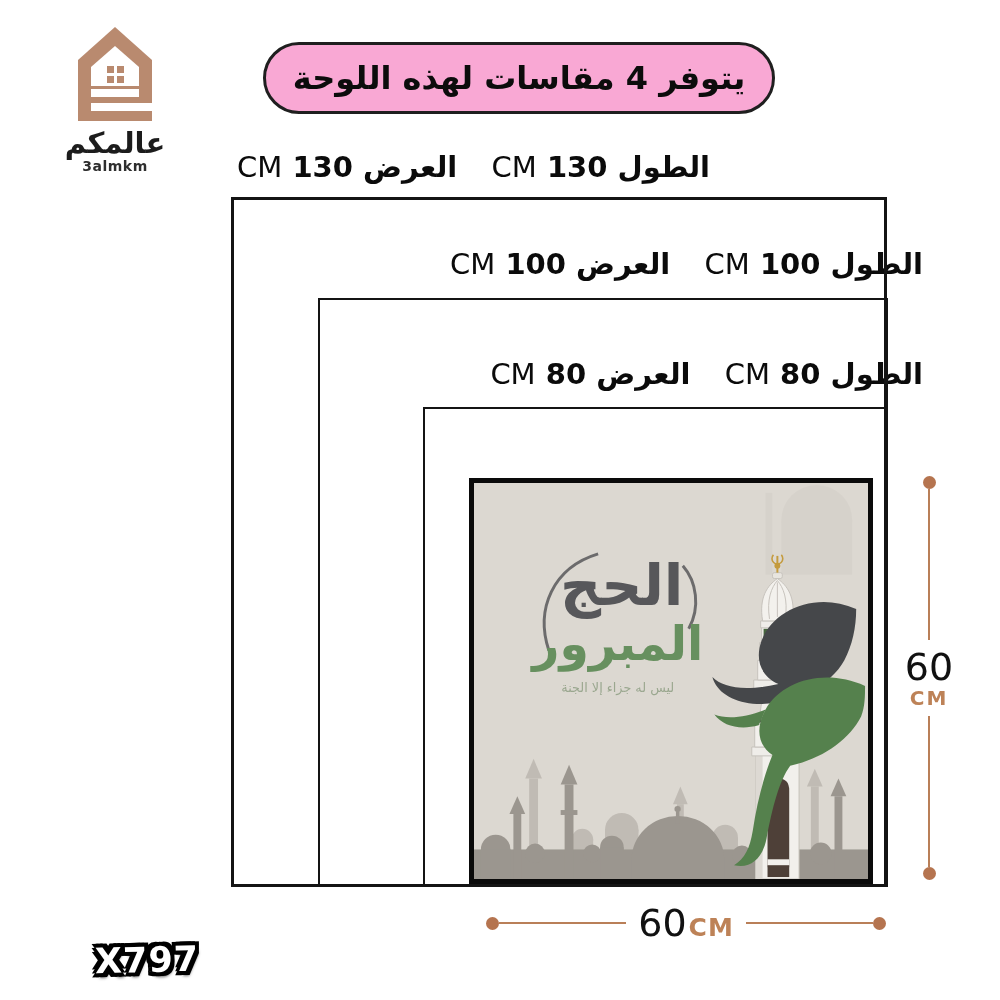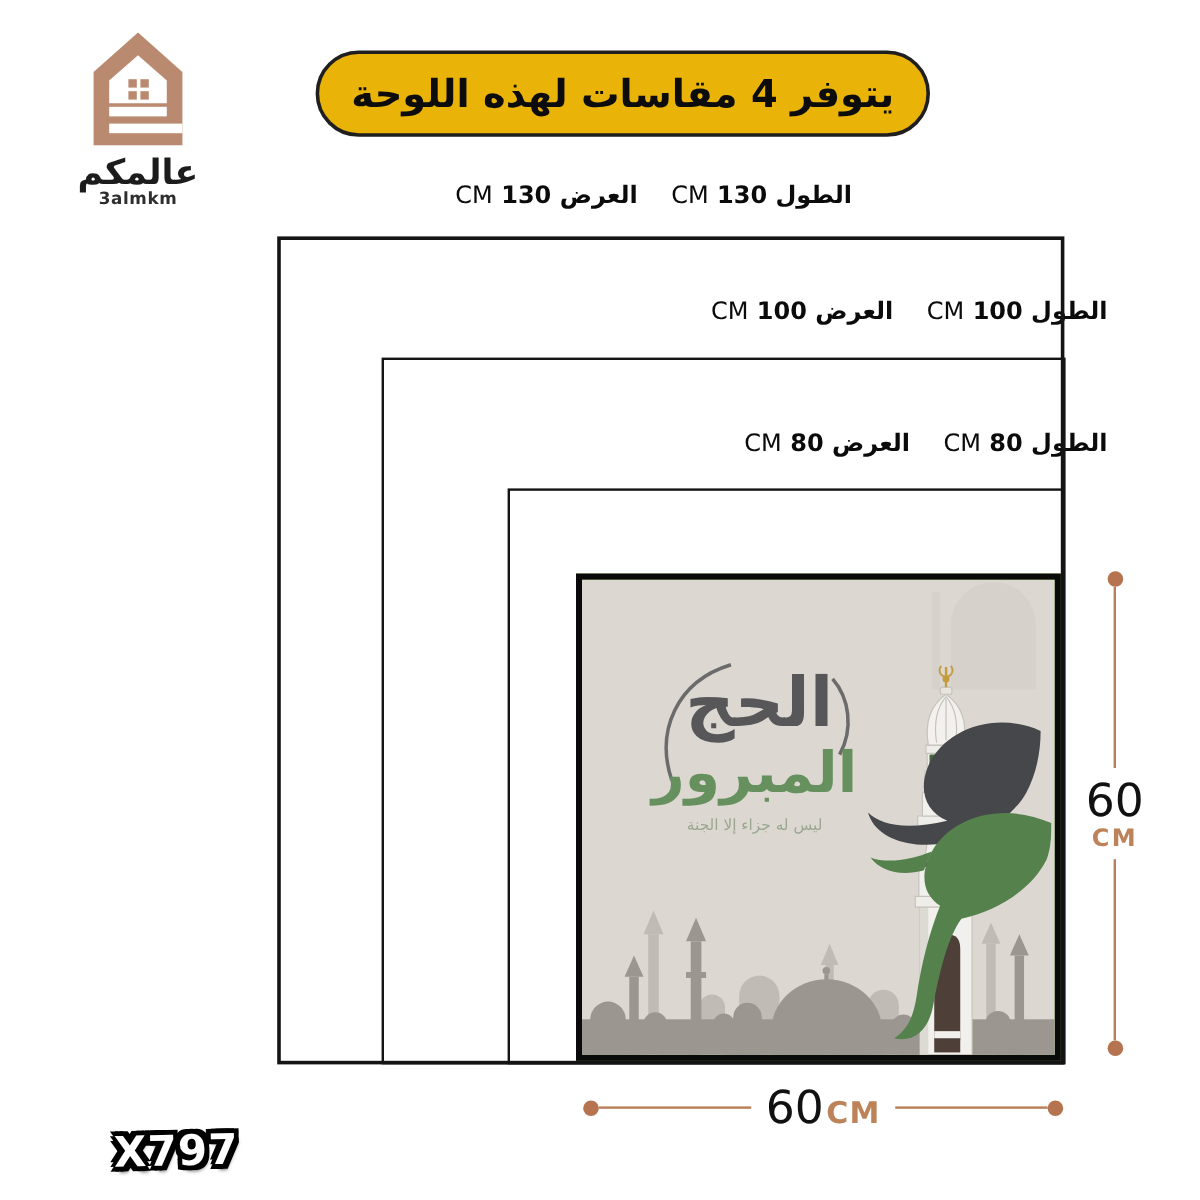--- a/index.html
+++ b/index.html
@@ -12,47 +12,47 @@
 
   
   .logo{left:50px;top:26px;width:130px;text-align:center;}
   .logo svg{display:block;margin:0 auto;}
   .brand-ar{font-size:29px;font-weight:700;color:#1c1c1c;line-height:1.05;margin-top:6px;}
   .brand-en{font-size:14px;font-weight:600;color:#2e2e2e;letter-spacing:.5px;margin-top:0;}
 
   
   .banner{
     left:263px;top:42px;width:506px;height:66px;
-    background:#eab308;border:3px solid #1f1f1f;border-radius:38px;
+    background:#f9a8d4;border:3px solid #1f1f1f;border-radius:38px;
     display:flex;align-items:center;justify-content:center;
     font-size:32px;font-weight:700;color:#0c0c0c;direction:rtl;
   }
 
   
   .sq{background:transparent;}
   .sq-130{left:231px;top:197px;width:650px;height:684px;border:3px solid #141414;}
   .sq-100{left:318px;top:298px;width:566px;height:585px;border:2px solid #141414;}
   .sq-80 {left:423px;top:407px;width:460px;height:476px;border:2px solid #141414;}
 
   
   .size-label{
-    direction:rtl;text-align:right;font-size:20px;color:#0b0b0b;
+    direction:rtl;text-align:right;font-size:29px;color:#0b0b0b;
     font-weight:600;white-space:nowrap;padding-left:48px;
   }
   .size-label .num{font-weight:800;}
   .size-label .unit{font-weight:500;}
   .row-130{left:212px;top:150px;width:450px;}
   .row-100{left:455px;top:247px;width:420px;}
   .row-80 {left:468px;top:357px;width:407px;text-align:right;}
   .gap{display:inline-block;width:14px;}
 
   
   .art-frame{
-    left:480px;top:478px;width:394px;height:396px;
-    border:5px solid #0a0a0a;background:#4d7c0f;
+    left:469px;top:478px;width:394px;height:396px;
+    border:5px solid #0a0a0a;background:#14b8a6;
   }
   .art-frame svg{display:block;width:100%;height:100%;}
 
   
   .vdim{
     left:906px;top:476px;width:46px;height:404px;
     display:flex;flex-direction:column;align-items:center;
   }
   .vdim .dot, .hdim .dot{width:13px;height:13px;border-radius:50%;background:#b5744f;flex:0 0 auto;}
   .vdim .seg{width:2px;flex:1 1 auto;background:#b97f58;}

